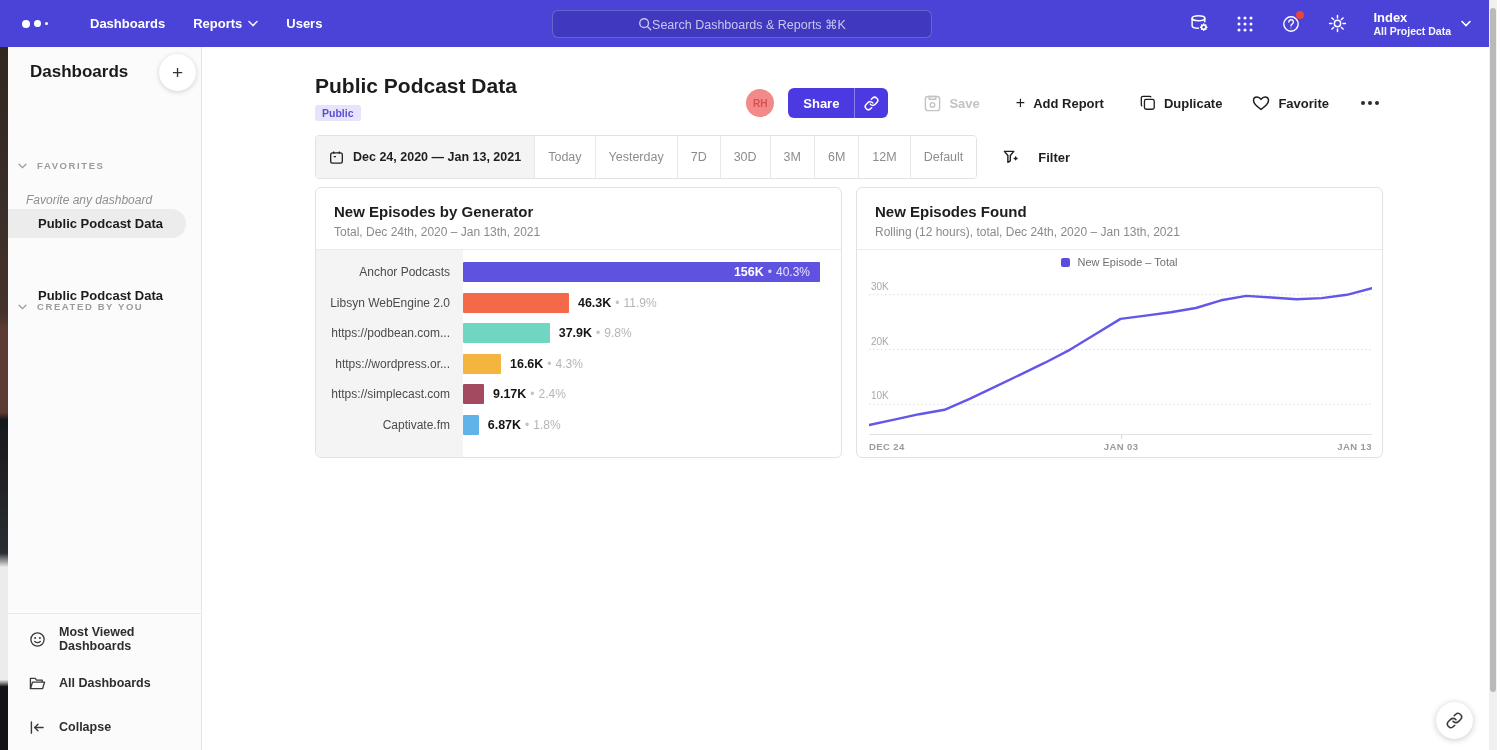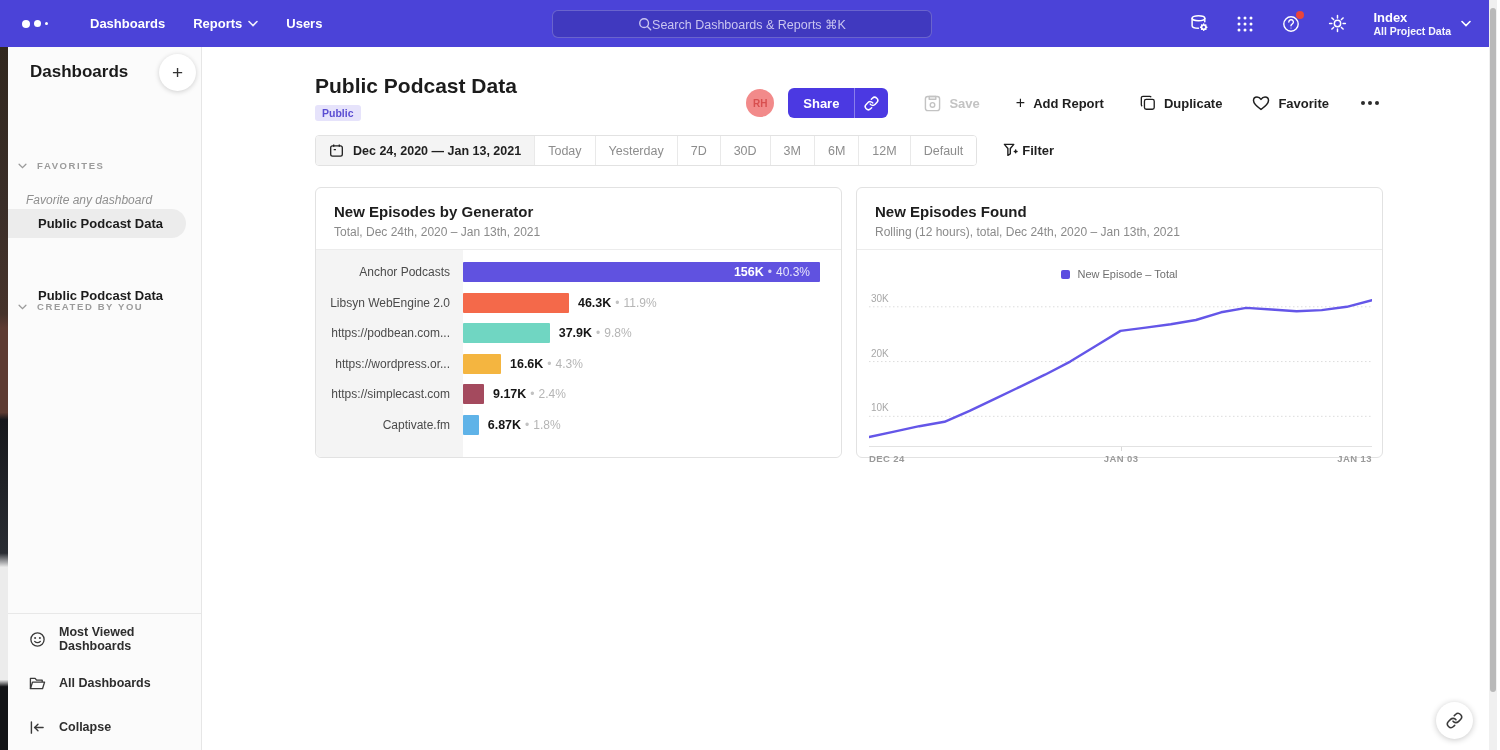--- a/index.html
+++ b/index.html
@@ -80,27 +80,27 @@
     color:#1f1f1f; background:none; border:none; cursor:pointer; font-family:Liberation Sans, sans-serif; }
   .act-btn.disabled { color:#c3c3c3; cursor:default; }
   .act-btn .plus { font-size:16px; font-weight:400; }
   .ml36{margin-left:36px;} .ml30{margin-left:30px;}
   .more-dots { display:flex; gap:3px; margin-left:28px; cursor:pointer; padding:4px; }
   .more-dots i { width:4px; height:4px; border-radius:50%; background:#2c2c2c; display:block; }
 
   
   .date-row { position:absolute; left:113px; top:88px; display:flex; align-items:center; }
   .seg-control { display:flex; border:1px solid #e2e2e2; border-radius:4px; overflow:hidden;
-    background:#fff; height:31px; }
+    background:#fff; height:44px; }
   .seg { display:flex; align-items:center; padding:0 13px; font-size:12.5px; color:#8d8d8d;
     border-left:1px solid #e9e9e9; cursor:pointer; background:#fff; border-top:none;
     border-bottom:none; border-right:none; font-family:inherit; }
   .seg:first-child { border-left:none; }
   .seg.range { background:#f4f4f4; color:#1f1f1f; font-weight:700; gap:9px; font-size:12.5px; }
-  .filter-btn { display:flex; align-items:center; gap:4px; margin-left:26px; font-size:13px;
+  .filter-btn { display:flex; align-items:center; gap:20px; margin-left:26px; font-size:13px;
     font-weight:700; color:#1f1f1f; background:none; border:none; cursor:pointer;
     font-family:inherit; }
 
   
   .card { position:absolute; top:140px; width:527px; height:271px; background:#fff;
     border:1px solid #e2e2e2; border-radius:6px; }
   .card.left { left:113px; } .card.right { left:654px; }
   .card-head { padding:15px 18px 0 18px; height:62px; border-bottom:1px solid #ececec; }
   .card-title { font-size:15px; font-weight:700; color:#1d1d1d; }
   .card-sub { font-size:12px; color:#8a8a8a; margin-top:5px; }
@@ -117,21 +117,21 @@
   .bar-value { position:absolute; top:50%; transform:translateY(-50%); white-space:nowrap;
     font-size:12px; }
   .bar-value .v { font-weight:700; color:#161616; font-size:12.5px; }
   .bar-value .sep { color:#c2c2c2; margin:0 4px; }
   .bar-value .p { color:#b5b5b5; }
   .bar-value.inside .v { color:#fff; }
   .bar-value.inside .sep { color:rgba(255,255,255,.75); }
   .bar-value.inside .p { color:rgba(255,255,255,.85); }
 
   
-  .line-body { position:relative; height:207px; padding:0 12px;margin-top:12px; }
+  .line-body { position:relative; height:207px; padding:0 12px; }
   .legend { height:24px; display:flex; align-items:center; justify-content:center; gap:7px; }
   .legend-swatch { width:9px; height:9px; border-radius:2px; }
   .legend-label { font-size:11px; color:#6f6f6f; }
   .plot-wrap { position:relative; width:503px; height:161px; border-bottom:1px solid #e2e2e2; }
   .plot-wrap svg { display:block; }
   .x-labels { position:relative; display:flex; justify-content:space-between; width:503px;
     padding-top:6px; font-size:9.5px; font-weight:700; letter-spacing:.4px; color:#9a9a9a; }
   .x-tick-mid { position:absolute; left:50%; top:0; width:1px; height:4px; background:#d8d8d8; }
 
   

